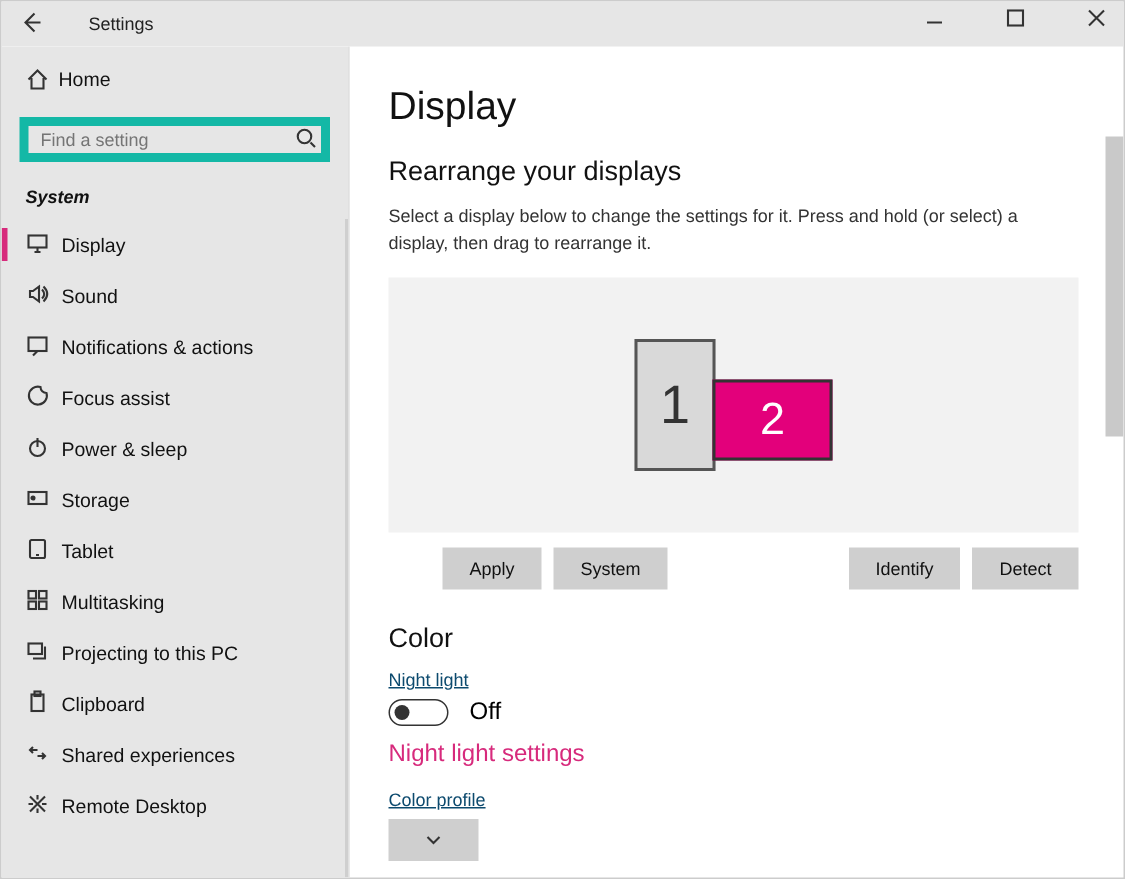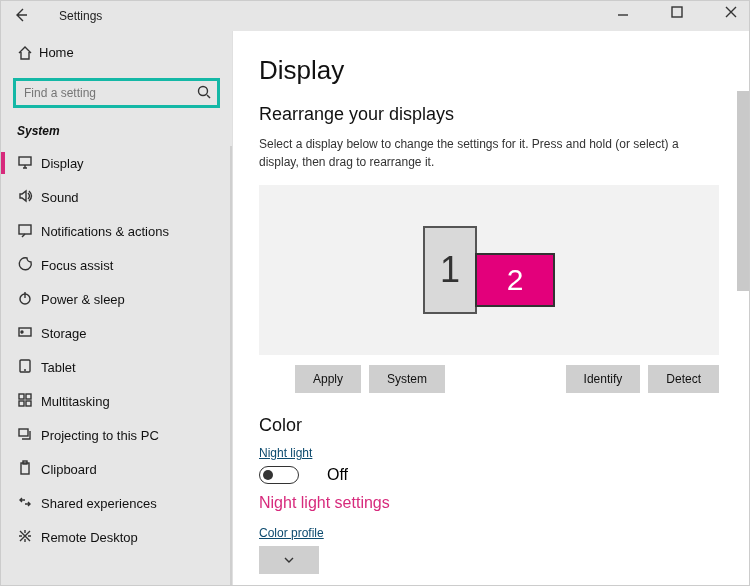--- a/index.html
+++ b/index.html
@@ -7,21 +7,21 @@
 .window { width: 750px; height: 586px; border: 1px solid #ccc; display: flex; flex-direction: column; background: #fff; }
 .titlebar { height: 30px; display: flex; align-items: center; background: #e6e6e6; font-size: 12px; color: #222; gap: 18px; }
 .titlebar .back { width: 24px; text-align: center; margin-left: 8px; color: #777; }
 .titlebar .title { flex: 1; padding-left: 8px; }
 .titlebar .winbtn { width: 36px; text-align: center; color: #555; font-size: 12px; height: 30px; line-height: 30px; }
 .body { flex: 1; display: flex; overflow: hidden; }
 .sidebar { width: 232px; background: #e6e6e6; display: flex; flex-direction: column; border-right: 1px solid #e0e0e0; }
 .home { display: flex; align-items: flex-start; padding: 14px 16px; font-size: 13px; color: #111; }
 .home .icon { width: 22px; }
 .searchwrap { padding: 0 12px 10px 12px; }
-.search { width: 100%; height: 30px; border: 3px solid #14b8a6; background: #e6e6e6; font-size: 12px; padding: 0 28px 0 8px; }
+.search { width: 100%; height: 30px; border: 6px solid #14b8a6; background: #e6e6e6; font-size: 12px; padding: 0 28px 0 8px; }
 .searchbox { position: relative; }
 .searchbox .mag { position: absolute; right: 8px; top: 6px; color: #666; font-size: 13px; }
 .cat { padding: 6px 16px 8px 16px; font-size: 12px; font-weight: 600; color: #111; font-style: italic; }
 .navlist { flex: 1; overflow: hidden; position: relative; }
 .navitem { display: flex; align-items: center; height: 34px; padding: 0 16px; font-size: 13px; color: #111; cursor: pointer; }
 .navitem.selected::before { content: ""; position: absolute; left: 0; width: 4px; height: 22px; background: #d72a7c; margin-top: 0; }
 .navitem.selected { position: relative; }
 .navitem .icon { width: 24px; font-size: 14px; color: #333; }
 .sb-scroll { position: absolute; right: 0; top: 0; bottom: 0; width: 10px; }
 .sb-track { position: absolute; right: 0; top: 0; bottom: 0; width: 2px; background: #cfcfcf; }
@@ -31,21 +31,21 @@
 .desc { font-size: 12px; color: #333; line-height: 1.5; margin-bottom: 14px; max-width: 460px; }
 .arrange { background: #f2f2f2; width: 460px; height: 170px; position: relative; display: flex; align-items: center; justify-content: center; }
 .mon1 { width: 54px; height: 88px; border: 2px solid #555; background: #d9d9d9; display: flex; align-items: center; justify-content: center; font-size: 36px; font-weight: 300; color: #333; }
 .mon2 { width: 80px; height: 54px; border: 2px solid #333; background: #e3007b; display: flex; align-items: center; justify-content: center; font-size: 30px; font-weight: 300; color: #fff; margin-left: -2px; margin-top: 20px; }
 .monrow { display: flex; align-items: center; }
 .btnrow { display: flex; width: 460px; margin-top: 10px; gap: 8px; padding-left: 36px; }
 .btnrow .spacer { flex: 1; }
 .btn { background: #cfcfcf; border: none; height: 28px; padding: 0 18px; font-size: 12px; color: #111; cursor: pointer; }
 .section { margin-top: 22px; }
 .lbl { font-size: 12px; color: #0c4a6e; margin-bottom: 6px; text-decoration: underline; }
-.toggle { display: flex; align-items: center; gap: 28px; margin-bottom: 10px; }
+.toggle { display: flex; align-items: center; gap: 14px; margin-bottom: 10px; }
 .toggle-pill { width: 40px; height: 18px; border: 1px solid #333; border-radius: 10px; position: relative; }
 .toggle-pill::after { content: ""; position: absolute; left: 3px; top: 3px; width: 10px; height: 10px; background: #333; border-radius: 50%; }
 .link { color: #d72a7c; font-size: 16px; cursor: pointer; margin-bottom: 14px; display: inline-block; }
 .dropdown { width: 60px; height: 28px; background: #cfcfcf; display: flex; align-items: center; justify-content: center; color: #555; font-size: 12px; }
 .main-scroll { position: absolute; right: 0; top: 10px; bottom: 0; width: 14px; }
 .main-thumb { position: absolute; right: 0; top: 50px; width: 12px; height: 200px; background: #c9c9c9; }
 svg.ic { width: 16px; height: 16px; stroke: #333; fill: none; stroke-width: 1.4; }
 </style>
 </head>
 <body>

